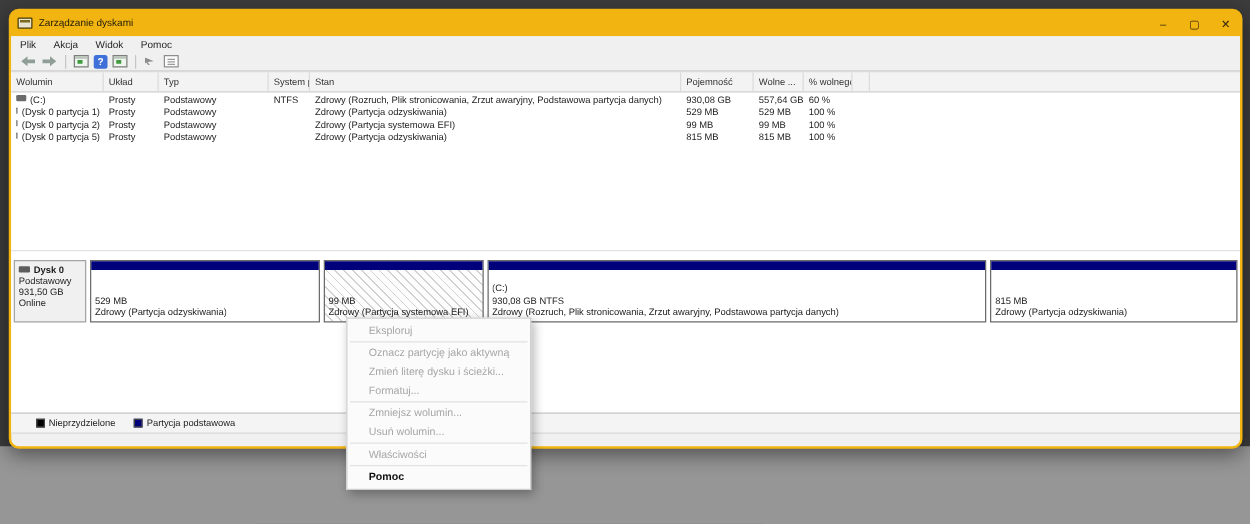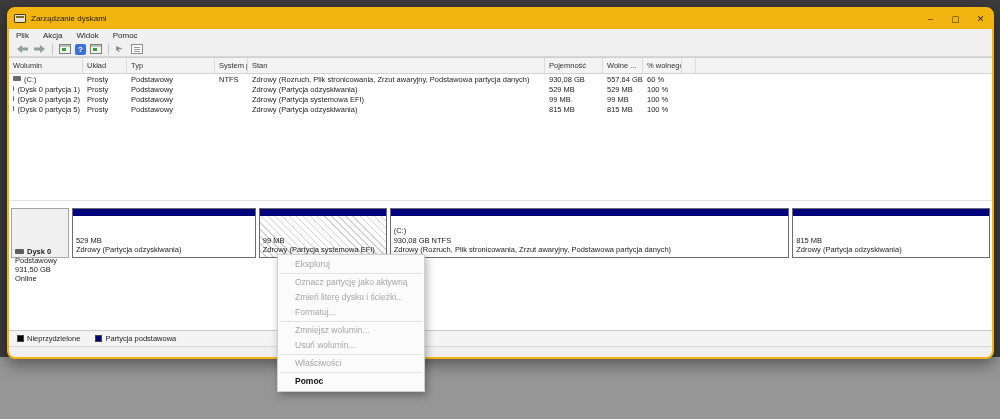--- a/index.html
+++ b/index.html
@@ -50,33 +50,33 @@
   .c-wol{width:74px;} .c-ukl{width:44px;} .c-typ{width:88px;} .c-sys{width:33px;}
   .c-stan{width:297px;} .c-poj{width:58px;} .c-wolne{width:40px;} .c-proc{width:39px;} .c-empty{width:14px;}
   .vol-ic { display:inline-block; width:8px; height:5px; background:#6b6b6b; border-radius:1px;
             margin-right:3px; vertical-align:middle; position:relative; top:-1px; }
   .namecell { display:flex; align-items:center; }
 
   
   .graphpane { position:absolute; left:0; top:191px; right:0; height:130px; background:#fff; border-top:1px solid #e4e4e4; }
   .disk-row { display:flex; gap:3px; margin:7px 2px 0 2px; height:50px; }
   .diskbox { width:58px; background:#f0f0f0; border:1px solid #a5a5a5; padding:2px 3px; font-size:7.5px; color:#1c1c1c; }
-  .diskbox .dname { font-weight:700; font-size:7.5px; display:flex; align-items:center; gap:3px;margin-top:36px; }
+  .diskbox .dname { font-weight:700; font-size:7.5px; display:flex; align-items:center; gap:3px; }
   .disk-ic { display:inline-block; width:9px; height:5px; background:#5d5d5d; border-radius:1px; }
   .part { position:relative; border:1px solid #6b6b6b; background:#fff; }
   .part .pbar { height:7px; background:#00007b; }
   .part .ptext { position:absolute; left:3px; bottom:2px; font-size:7.5px; line-height:1.3;
                  color:#1a1a1a; white-space:nowrap; overflow:hidden; max-width:96%; }
   .part.hatched { background:repeating-linear-gradient(45deg,#fdfdfd 0 4px,#d2d2d2 4px 5px); }
   .p1{width:184px;} .p2{width:128px;} .p3{width:400px;} .p4{width:198px;}
 
   
   .legendbar { position:absolute; left:0; right:0; top:321px; height:17px; background:#f4f4f4;
                border-top:1px solid #c9c9c9; border-bottom:1px solid #d8d8d8;
-               display:flex; align-items:center; gap:15px; padding-left:8px; font-size:7.5px; color:#1c1c1c; }
+               display:flex; align-items:center; gap:15px; padding-left:20px; font-size:7.5px; color:#1c1c1c; }
   .leg-item { display:flex; align-items:center; gap:3px; }
   .swatch { width:7px; height:7px; border:1px solid #444; }
 
   
   .ctxmenu { position:absolute; left:277px; top:254px; width:148px; background:#fbfbfb;
              border:1px solid #cfcfcf; box-shadow:2px 3px 8px rgba(0,0,0,.30); padding:2px 0; z-index:50; }
   .cm-item { height:15px; line-height:15px; padding-left:17px; font-size:8.5px; color:#a6a6a6; white-space:nowrap; }
   .cm-item.enabled { color:#111; font-weight:600; }
   .cm-sep { height:1px; background:#e2e2e2; margin:1px 2px; }
 </style>

